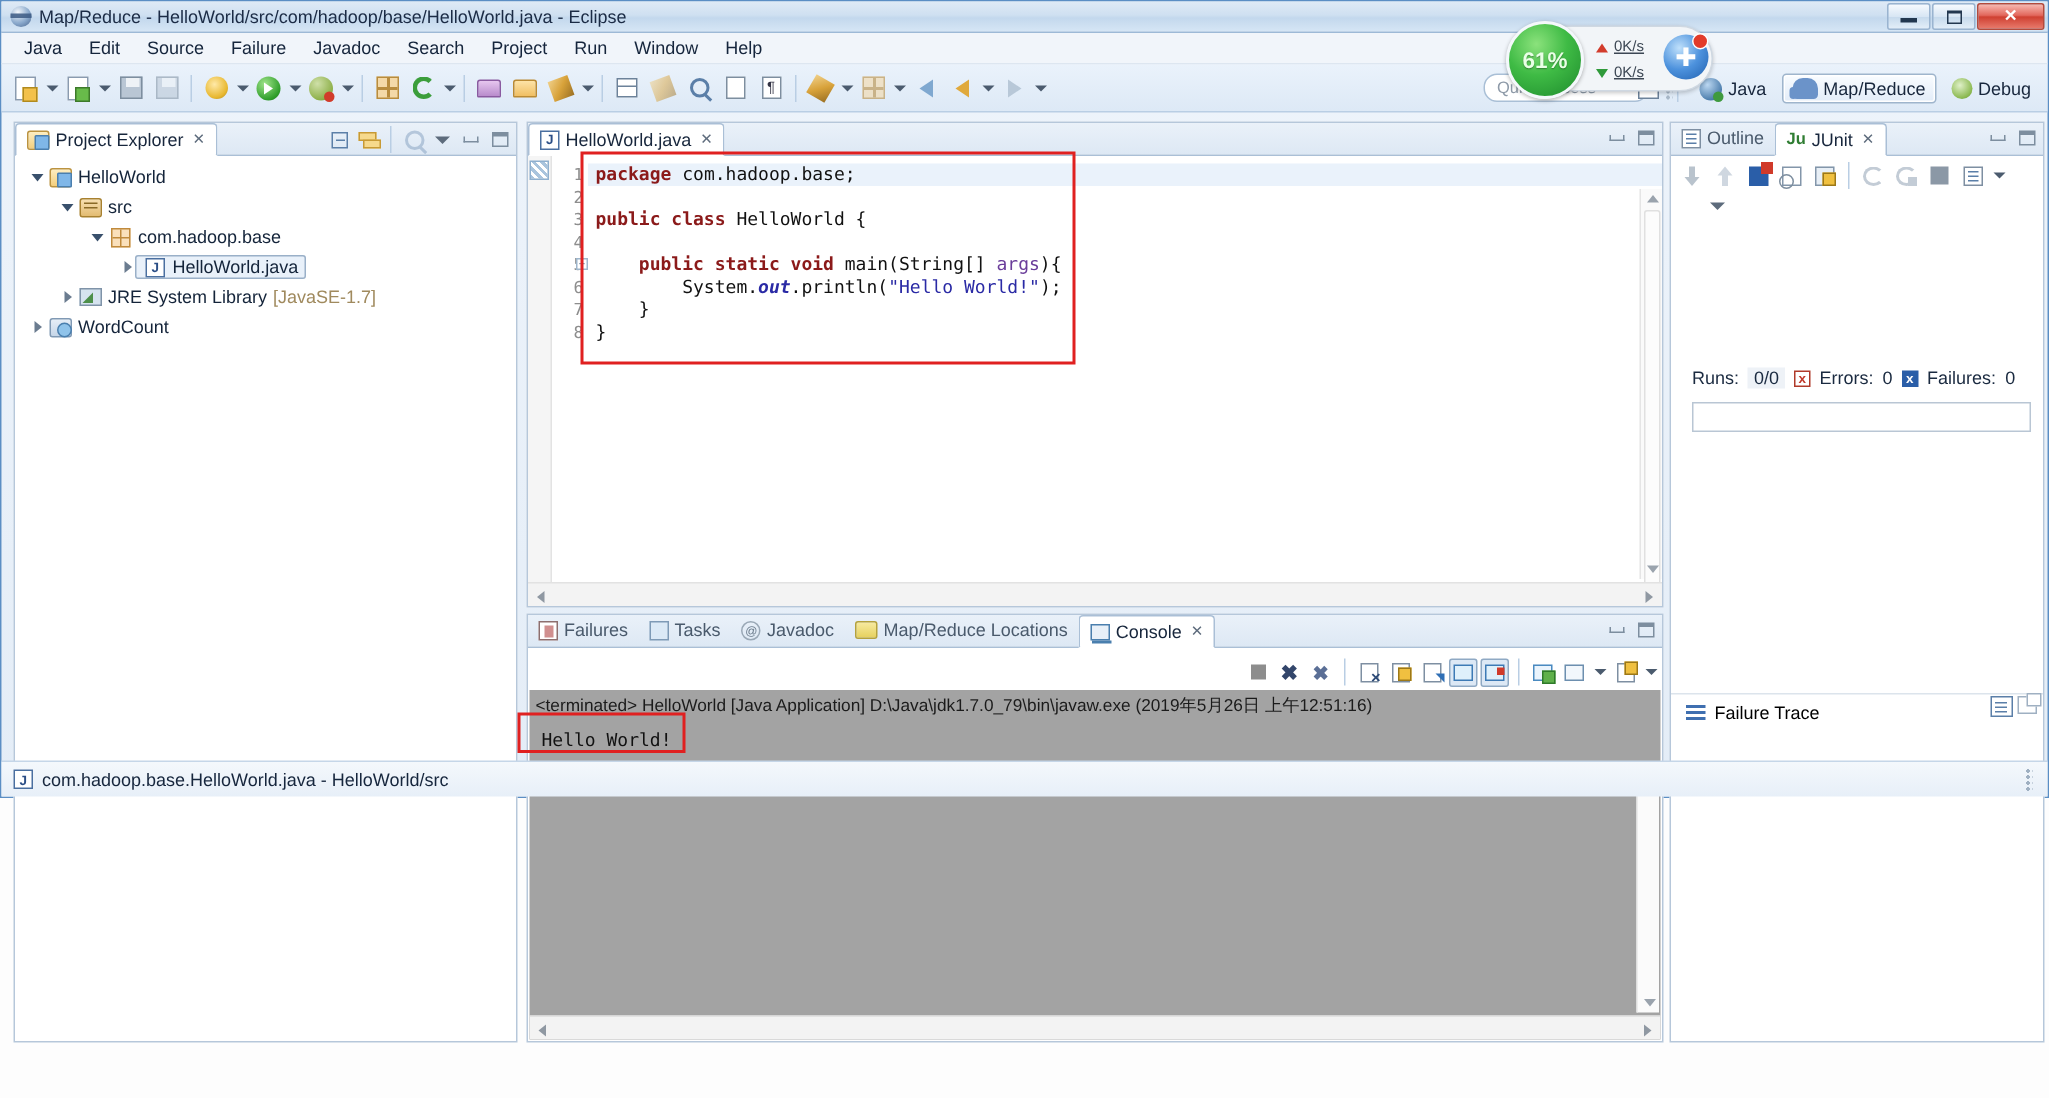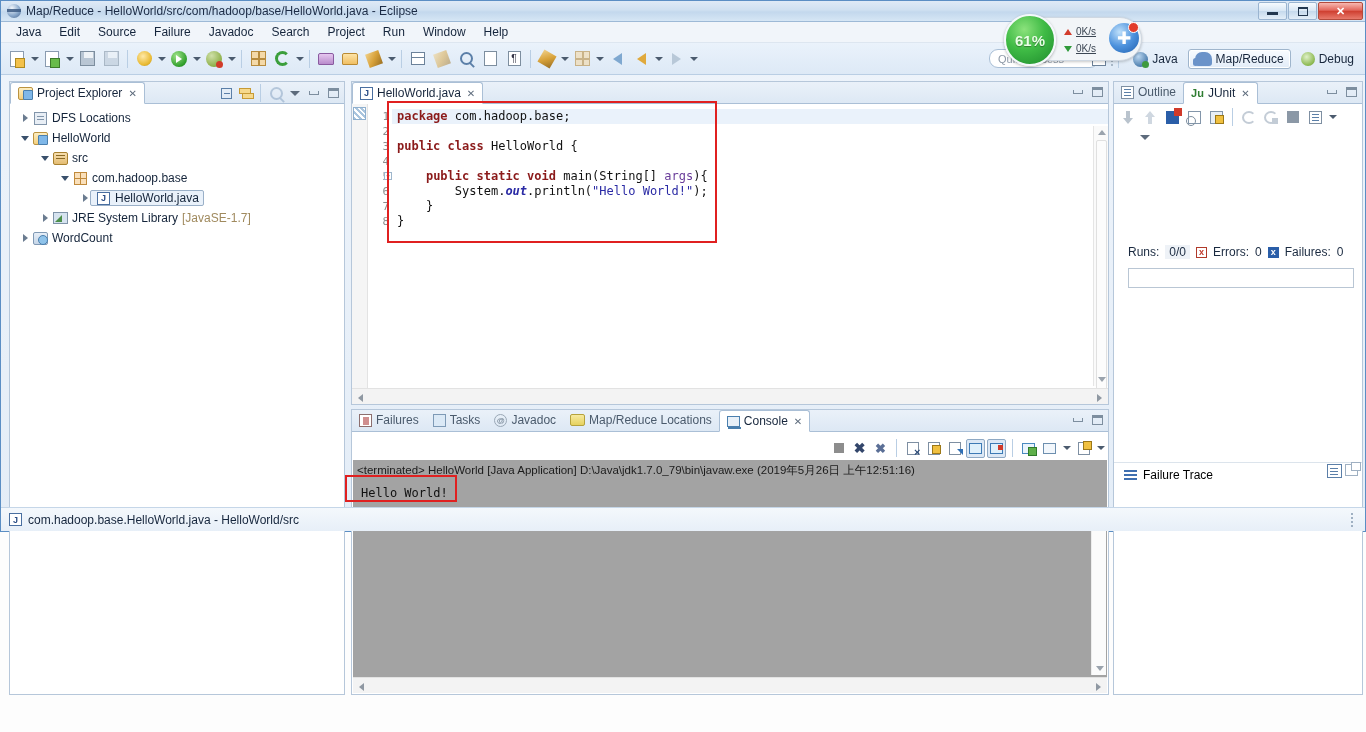--- a/index.html
+++ b/index.html
@@ -540,29 +540,20 @@
           </div>
         <div class="ptool">
             <span class="ic-max"></span>
           </div>
       </div>
     </div>
 
     <div class="tree">
       <div class="tree-row" style="padding-left:8px;">
         <span class="tw">
-            <i class="closed"></i>
-          </span>
-        <span class="t-icon">
-            <span class="ic-dfs"></span>
-          </span>
-        <span>DFS Locations</span>
-      </div>
-      <div class="tree-row" style="padding-left:8px;">
-        <span class="tw">
             <i class="open"></i>
           </span>
         <span class="t-icon">
             <span class="ic-proj"></span>
           </span>
         <span>HelloWorld</span>
       </div>
       <div class="tree-row" style="padding-left:28px;">
         <span class="tw">
             <i class="open"></i>

